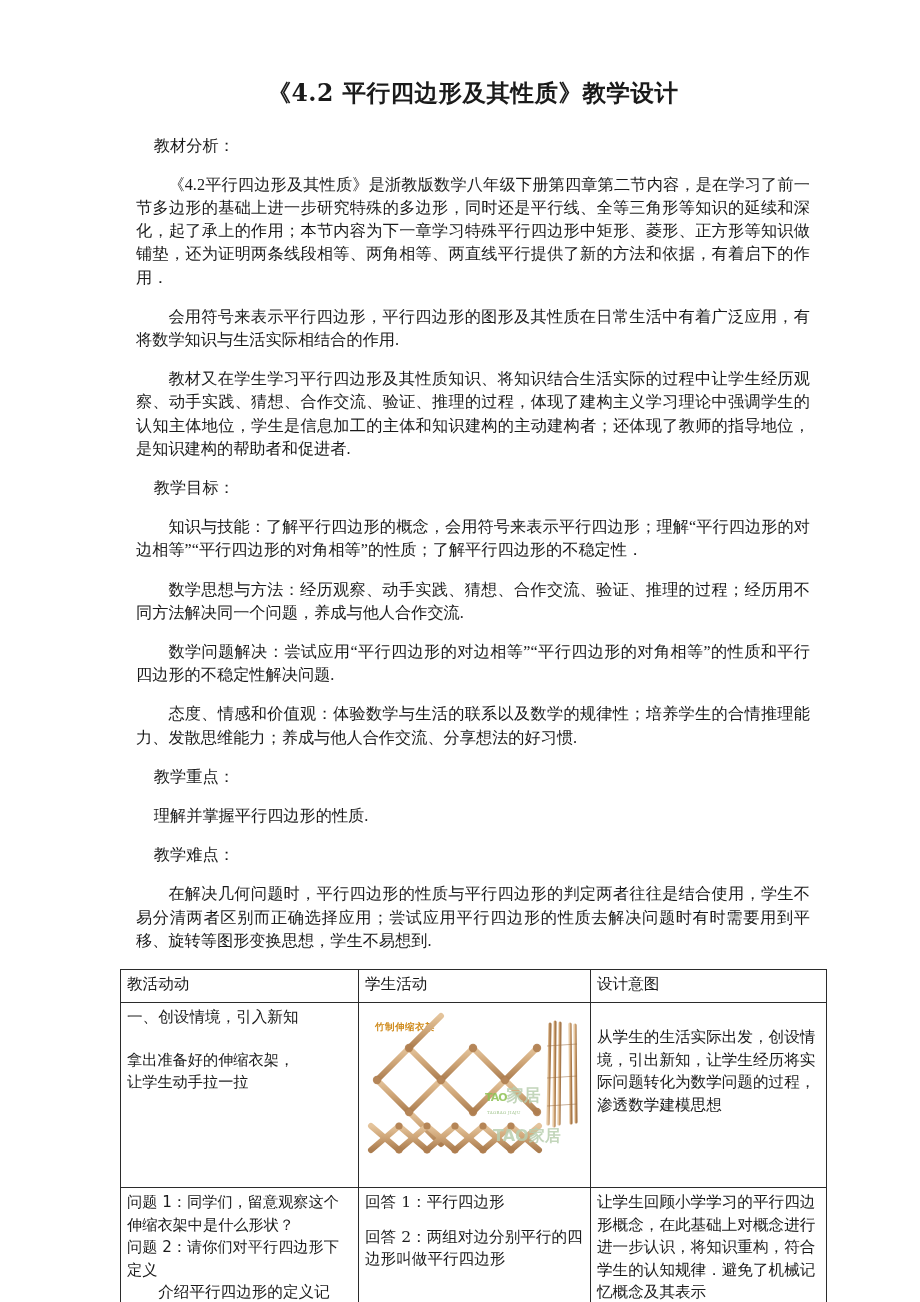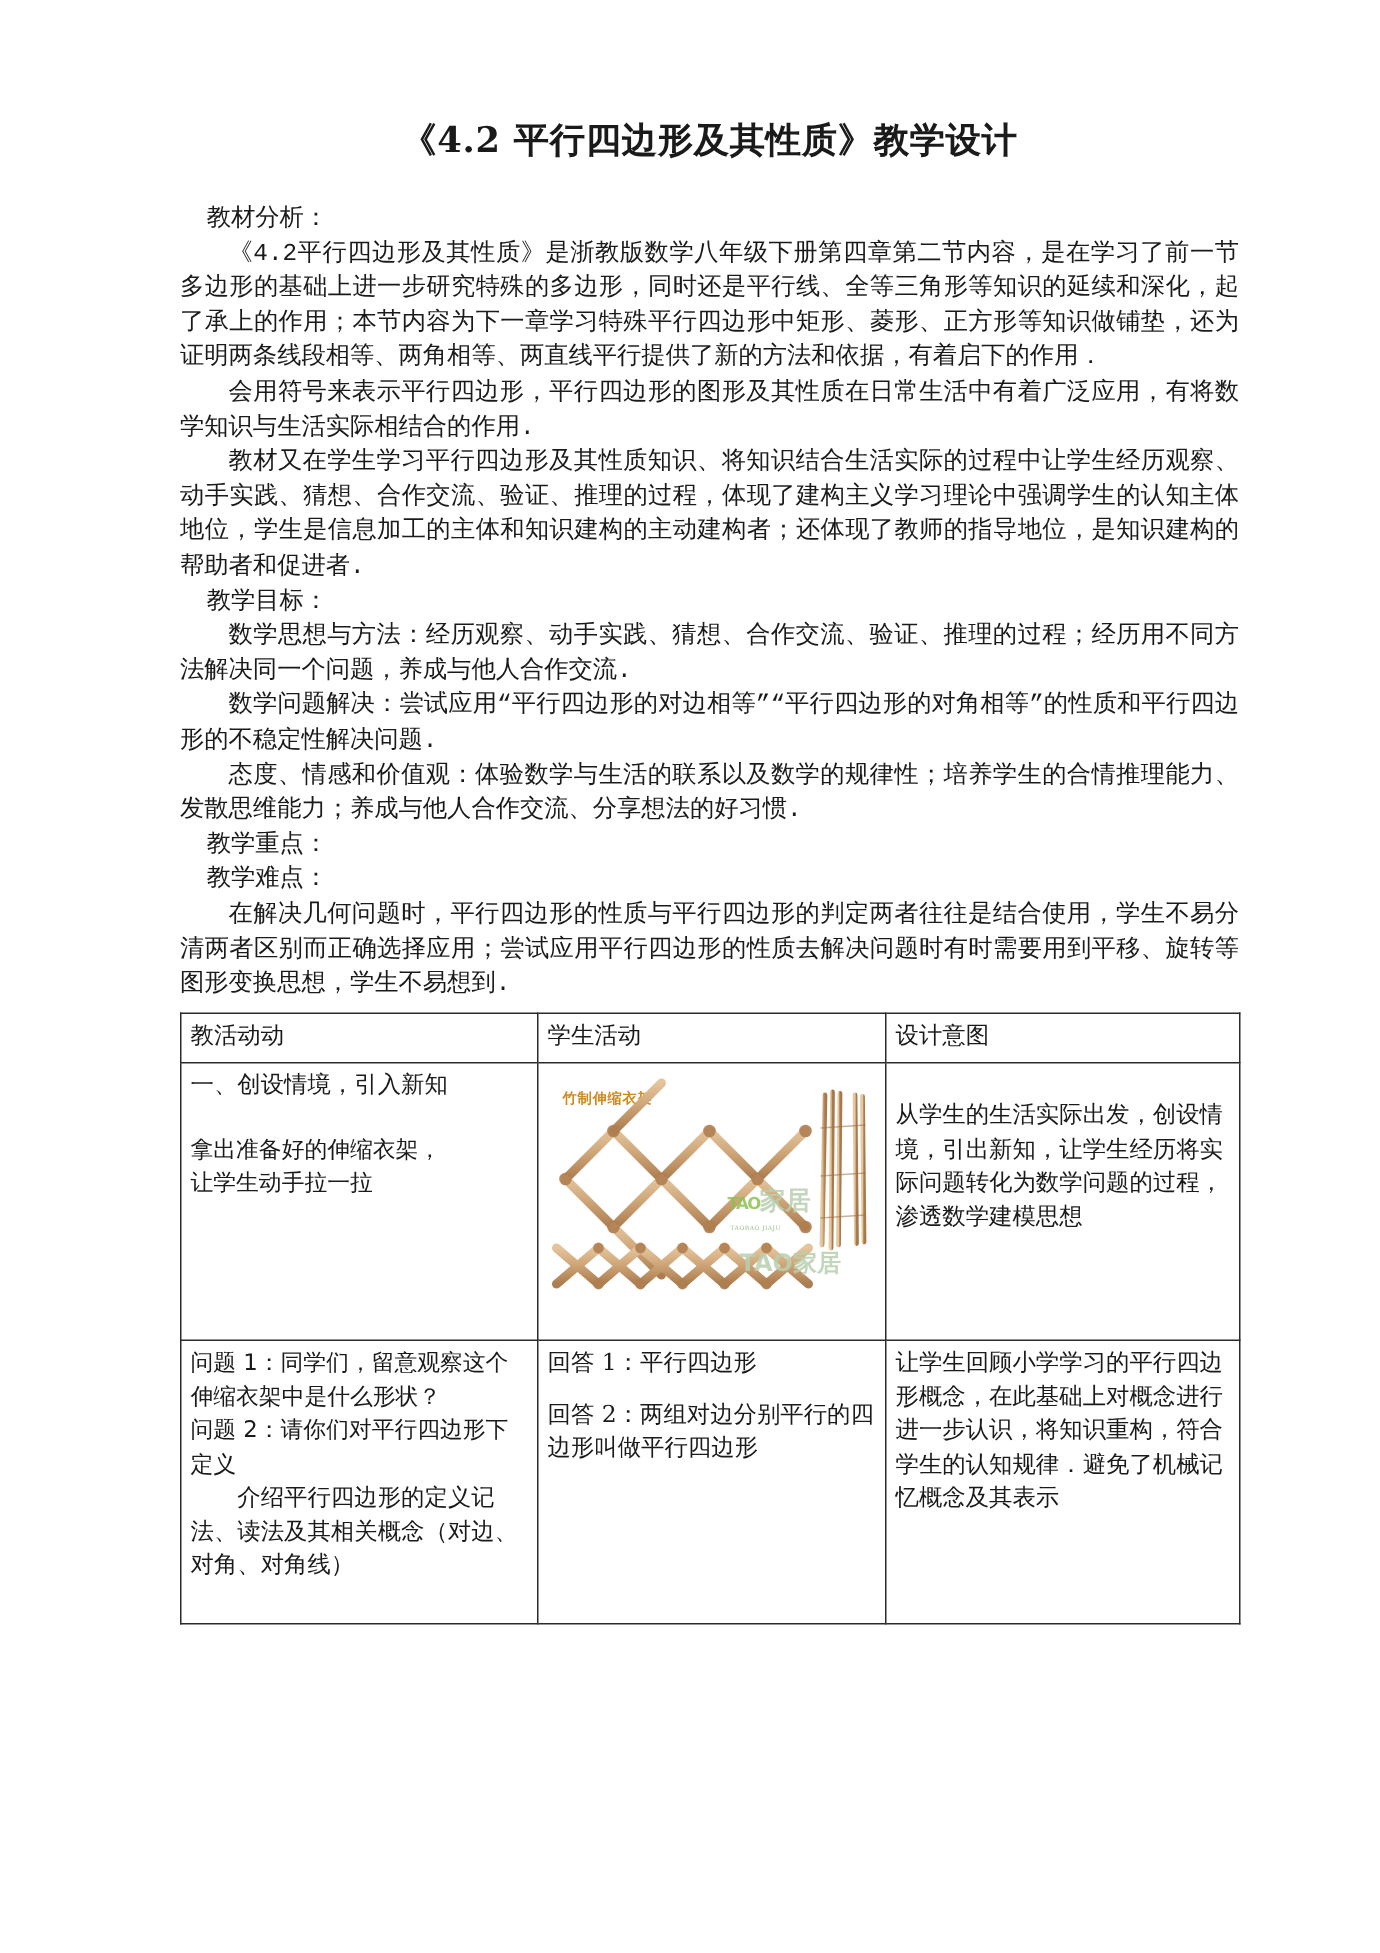--- a/index.html
+++ b/index.html
@@ -31,27 +31,27 @@
   .doc-title {
     text-align: center;
     font-size: 23.5px;
     font-weight: bold;
     font-family: "DejaVu Serif", "Liberation Serif", serif;
     letter-spacing: 0.5px;
     margin: 0 0 26px 0;
     line-height: 1.3;
   }
   p.body-para {
-    margin: 0;
+    margin: 16px;
     font-size: 16.2px;
     line-height: 23.2px;
     text-align: justify;
     text-justify: inter-ideograph;
     text-indent: 0;
-    font-family: Liberation Mono, monospace;
+    font-family: Liberation Serif, serif;
   }
   p.indent2 { text-indent: 2em; }
   p.indent1 { text-indent: 1.1em; }
 
   
   table.lesson-table {
     border-collapse: collapse;
     width: 706px;
     margin-top: 7px;
     table-layout: fixed;
@@ -123,25 +123,27 @@
   <div class="content">
 
     <h1 class="doc-title">《4.2 平行四边形及其性质》教学设计</h1>
 
     <p class="body-para indent1">教材分析：</p>
     <p class="body-para indent2">《4.2平行四边形及其性质》是浙教版数学八年级下册第四章第二节内容，是在学习了前一节多边形的基础上进一步研究特殊的多边形，同时还是平行线、全等三角形等知识的延续和深化，起了承上的作用；本节内容为下一章学习特殊平行四边形中矩形、菱形、正方形等知识做铺垫，还为证明两条线段相等、两角相等、两直线平行提供了新的方法和依据，有着启下的作用．</p>
     <p class="body-para indent2">会用符号来表示平行四边形，平行四边形的图形及其性质在日常生活中有着广泛应用，有将数学知识与生活实际相结合的作用.</p>
     <p class="body-para indent2">教材又在学生学习平行四边形及其性质知识、将知识结合生活实际的过程中让学生经历观察、动手实践、猜想、合作交流、验证、推理的过程，体现了建构主义学习理论中强调学生的认知主体地位，学生是信息加工的主体和知识建构的主动建构者；还体现了教师的指导地位，是知识建构的帮助者和促进者.</p>
 
     <p class="body-para indent1">教学目标：</p>
+    <p class="body-para indent2">知识与技能：了解平行四边形的概念，会用符号来表示平行四边形；理解“平行四边形的对边相等”“平行四边形的对角相等”的性质；了解平行四边形的不稳定性．</p>
     <p class="body-para indent2">数学思想与方法：经历观察、动手实践、猜想、合作交流、验证、推理的过程；经历用不同方法解决同一个问题，养成与他人合作交流.</p>
     <p class="body-para indent2">数学问题解决：尝试应用“平行四边形的对边相等”“平行四边形的对角相等”的性质和平行四边形的不稳定性解决问题.</p>
     <p class="body-para indent2">态度、情感和价值观：体验数学与生活的联系以及数学的规律性；培养学生的合情推理能力、发散思维能力；养成与他人合作交流、分享想法的好习惯.</p>
 
     <p class="body-para indent1">教学重点：</p>
+    <p class="body-para indent1">理解并掌握平行四边形的性质.</p>
 
     <p class="body-para indent1">教学难点：</p>
     <p class="body-para indent2">在解决几何问题时，平行四边形的性质与平行四边形的判定两者往往是结合使用，学生不易分清两者区别而正确选择应用；尝试应用平行四边形的性质去解决问题时有时需要用到平移、旋转等图形变换思想，学生不易想到.</p>
 
 
     <table class="lesson-table">
       <colgroup>
         <col class="col-a">
           <col class="col-b">
           <col class="col-c">

